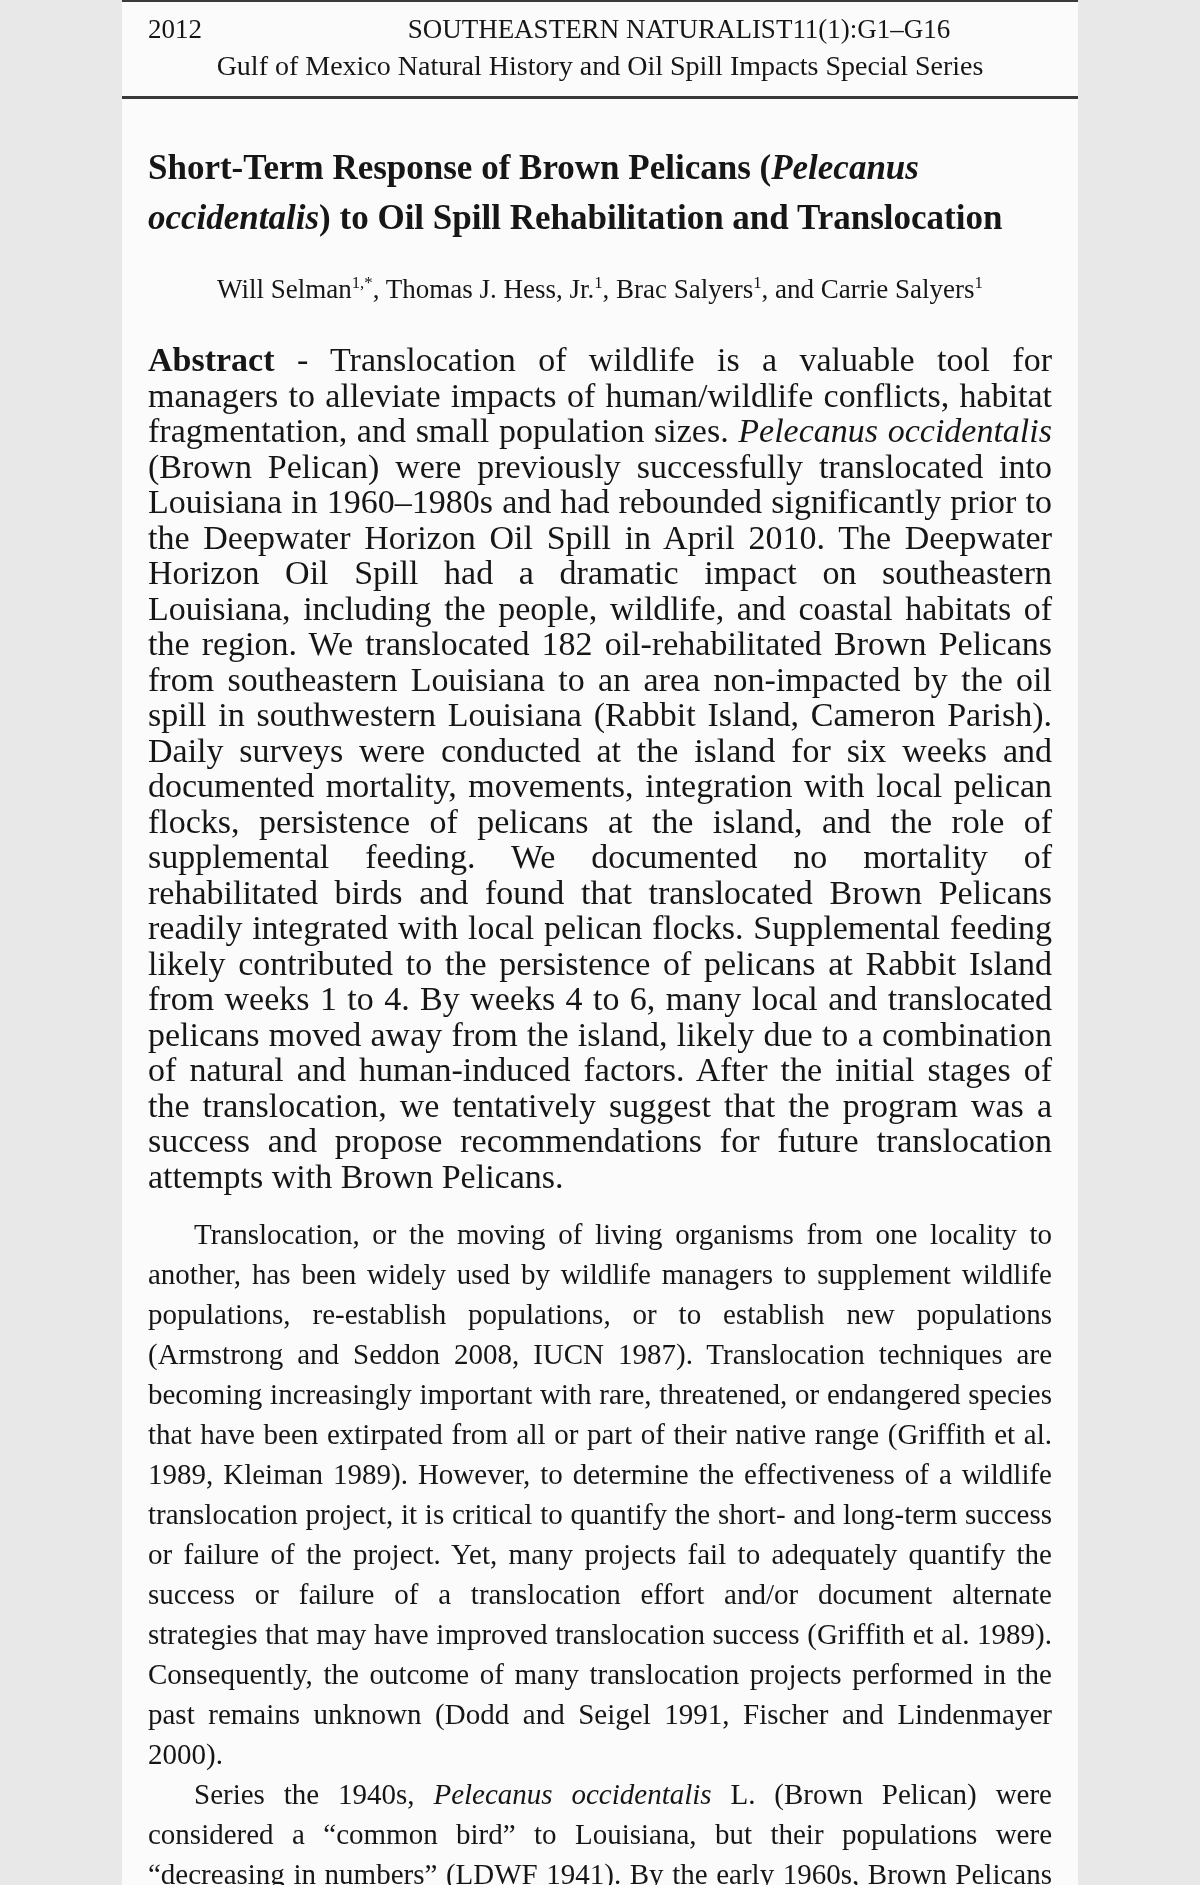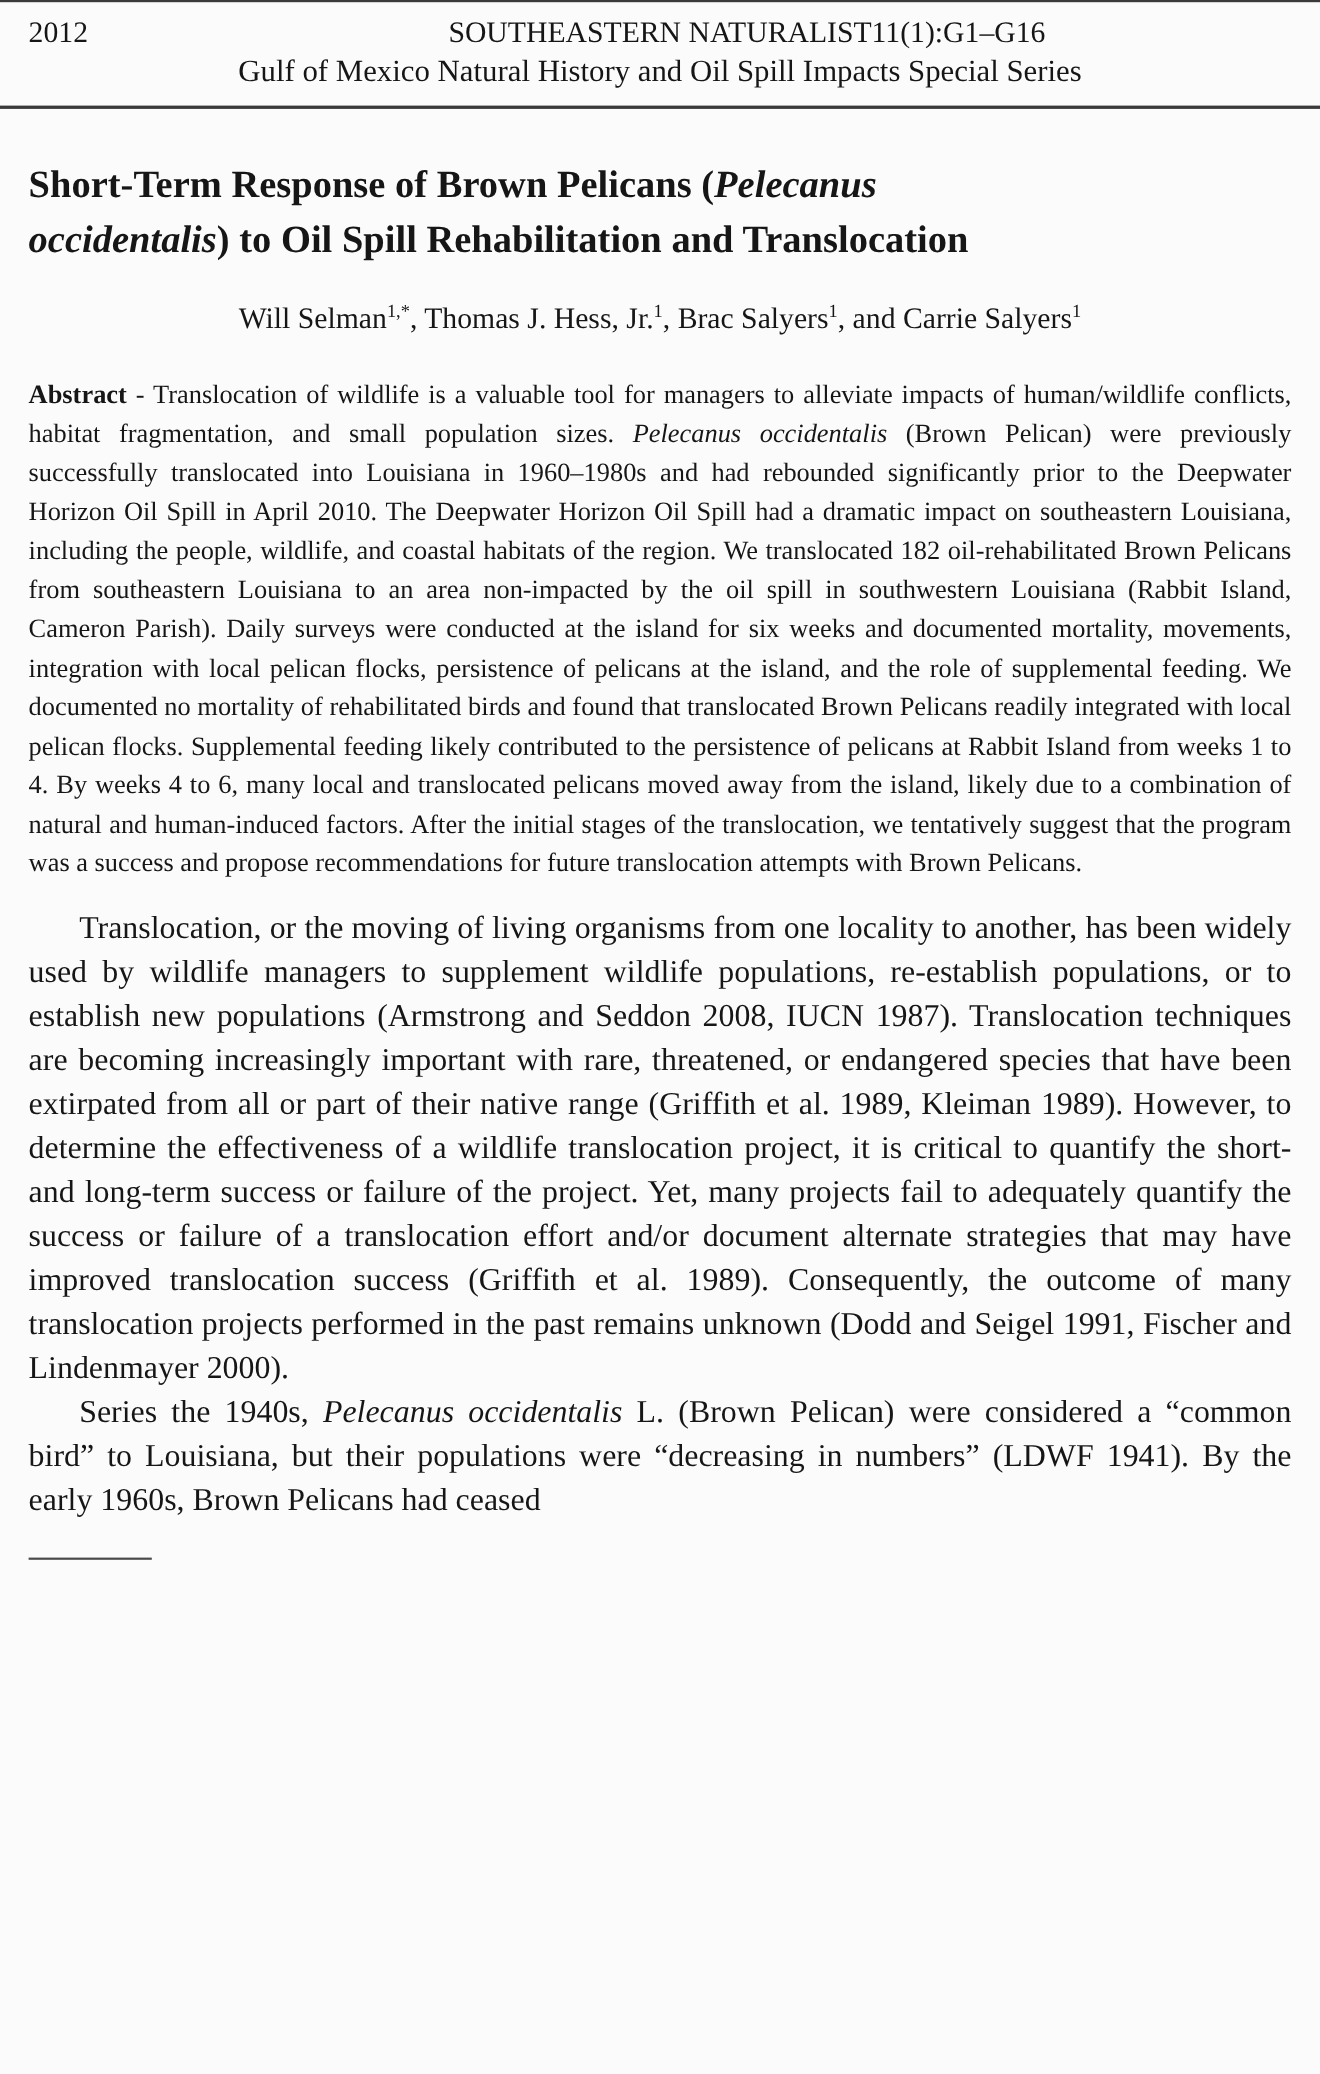--- a/index.html
+++ b/index.html
@@ -4,21 +4,21 @@
 <style>
   :root{
     --paper:#fbfbfb;
     --ink:#161616;
     --rule:#3a3a3a;
   }
   *{box-sizing:border-box;margin:0;padding:0;}
   html,body{background:#e8e8e8;}
   body{font-family:"Liberation Serif","DejaVu Serif",serif;color:var(--ink);}
   .page{
-    width:1200px;height:1885px;margin:0 auto;background:var(--paper);
+    width:956px;height:1885px;margin:0 auto;background:var(--paper);
     overflow:hidden;position:relative;
   }
   
   .running-header{
     border-top:2px solid var(--rule);
     border-bottom:3px solid var(--rule);
     padding:10px 26px 12px;
   }
   .hrow{
     display:grid;grid-template-columns:1fr auto 1fr;align-items:baseline;
@@ -35,21 +35,21 @@
   }
   .article-title .tline{display:block;}
   
   .authors{text-align:center;font-size:27px;line-height:34px;margin-top:29px;}
   sup{font-size:0.62em;line-height:0;vertical-align:super;}
   .i{font-style:italic;}
   .b{font-weight:bold;}
   
   .abstract{
     margin:36px 26px 0;text-align:justify;
-    font-size:24px;line-height:35.5px;
+    font-size:34px;line-height:35.5px;
   }
   
   .section-heading{
     text-align:center;font-weight:bold;font-size:29px;line-height:40px;
     margin-top:60px;
   }
   
   .bodytext{
     margin:20px 26px 0;text-align:justify;
     font-size:29px;line-height:40px;

